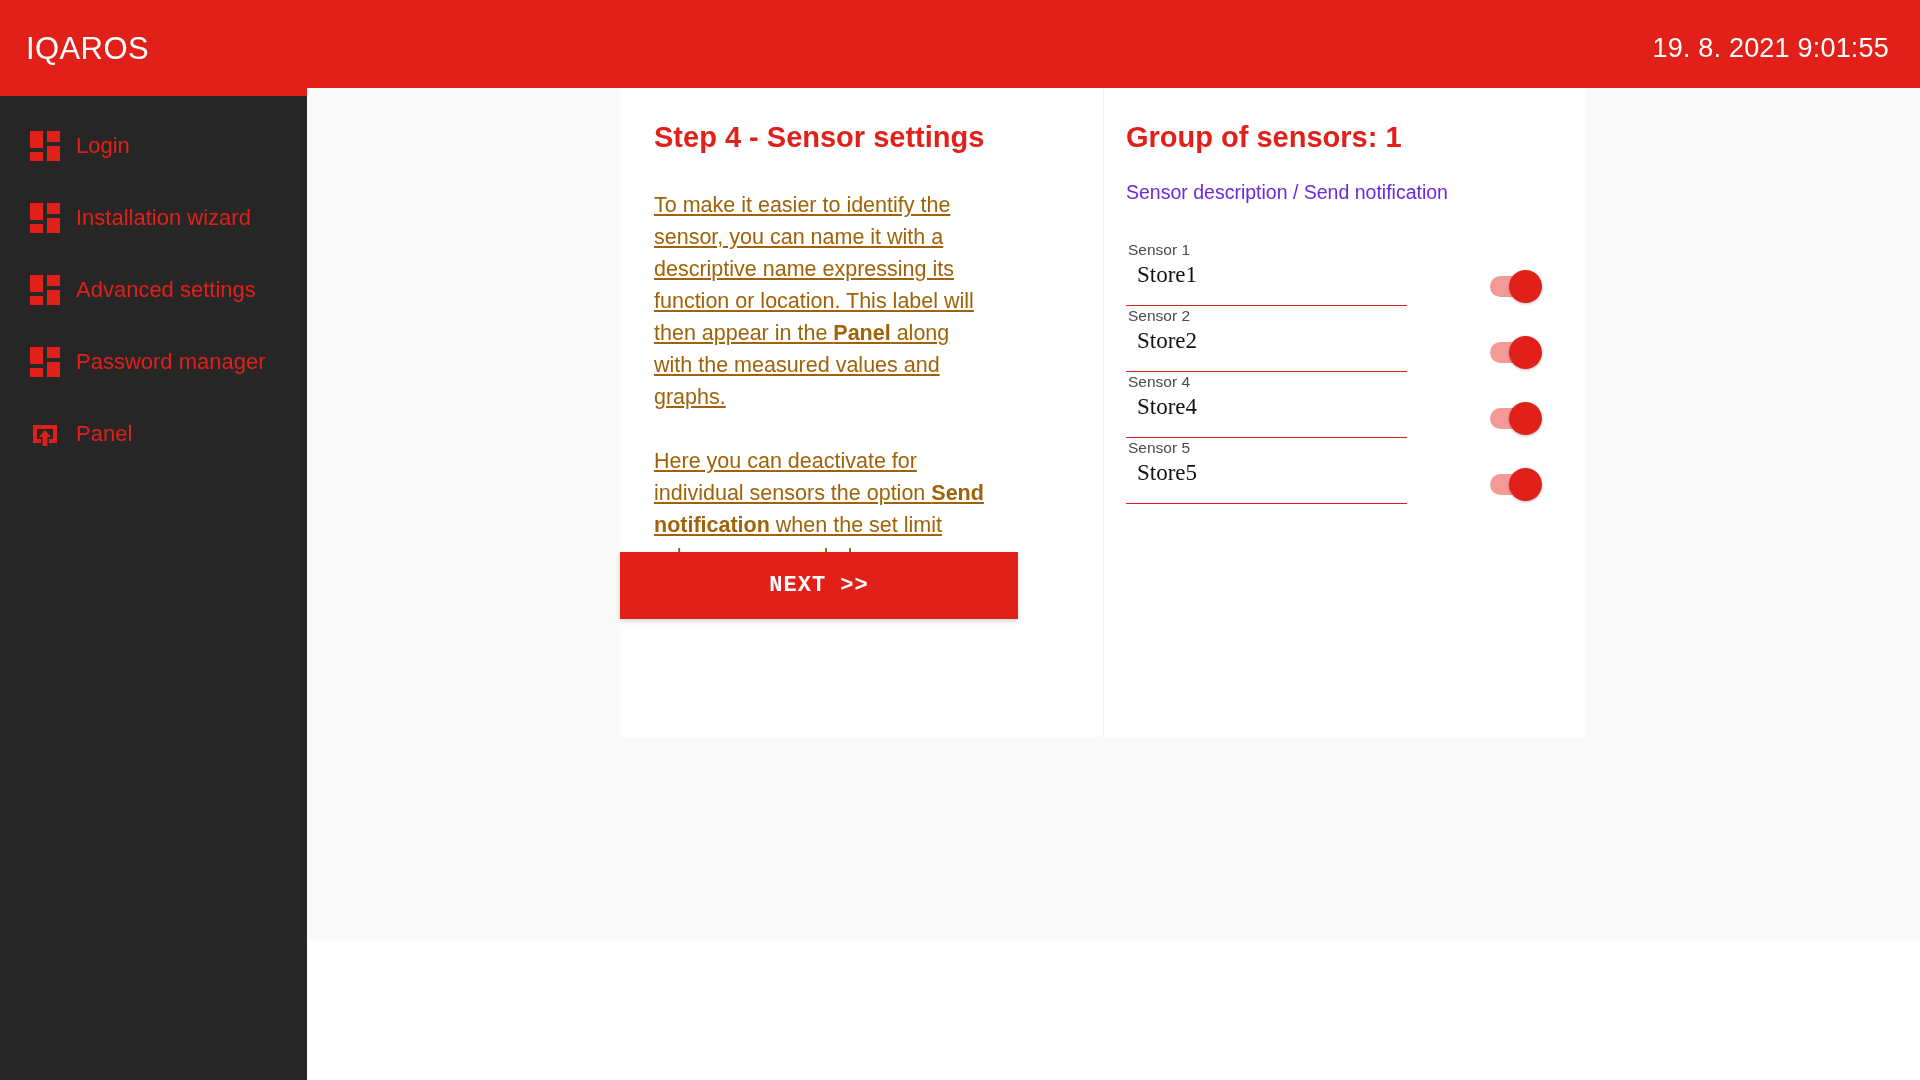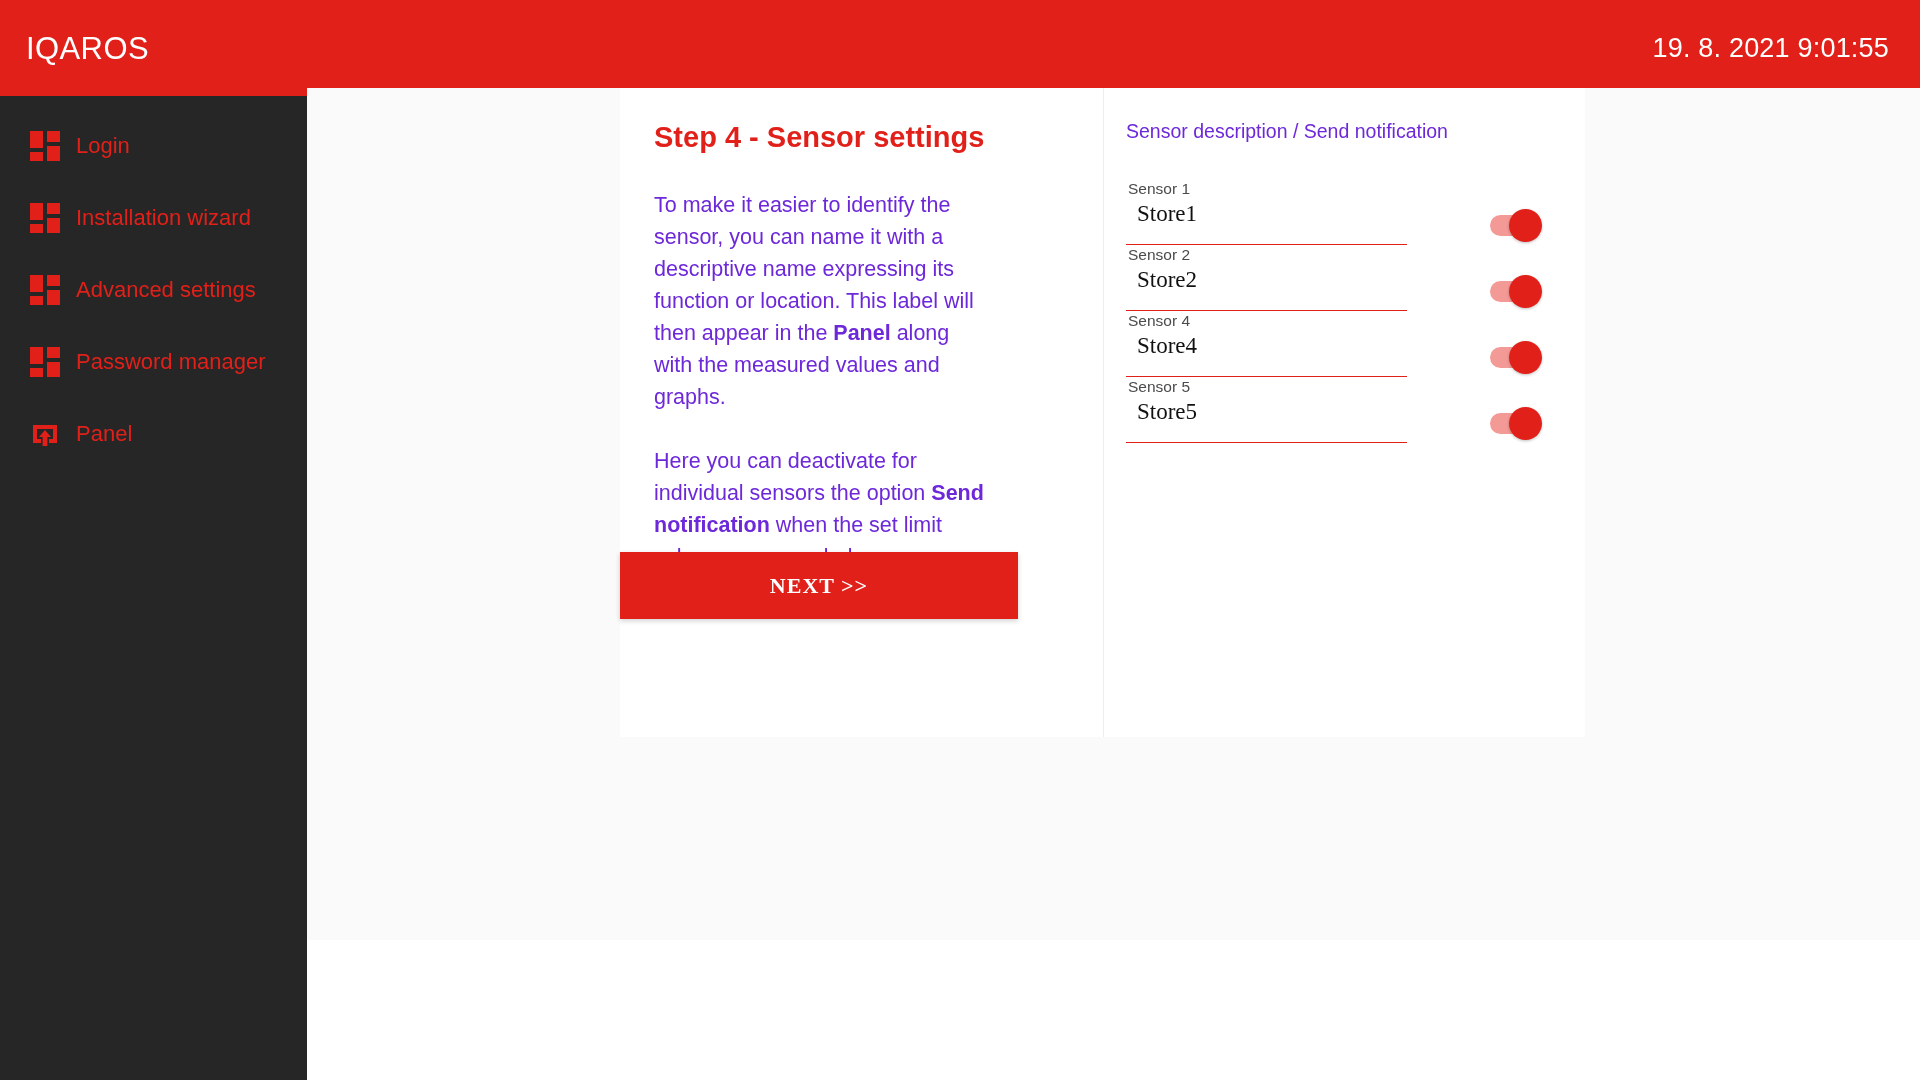--- a/index.html
+++ b/index.html
@@ -127,36 +127,37 @@
     color: #E2201A;
     font-size: 29px;
     font-weight: 600;
     line-height: 1.2;
     margin-bottom: 34px;
     white-space: nowrap;
   }
   .body-text {
     font-size: 21.5px;
     line-height: 32px;
-    color: #6d28d9;
+    color: #a16207;
     max-width: 330px;
+    text-decoration: underline;
   }
   .body-text + .body-text { margin-top: 32px; }
   .body-text b { font-weight: 700; }
 
   .next-btn {
     position: absolute;
     left: 0px;
     top: 464px;
     width: 398px;
     height: 67px;
     background: #E2201A;
     color: #ffffff;
     border: 0;
-    font-family: Liberation Serif, serif;
+    font-family: Liberation Mono, monospace;
     font-size: 22px;
     font-weight: 700;
     letter-spacing: 1px;
     cursor: pointer;
     box-shadow: 0 2px 5px rgba(0,0,0,.18);
   }
 
   .group-title {
     color: #E2201A;
     font-size: 29px;
@@ -307,20 +308,21 @@
 
       <p class="body-text">
         <span>Here you can deactivate for individual sensors the option </span><b>Send notification</b><span> when the set limit values are exceeded.</span>
       </p>
 
       <button class="next-btn">NEXT &gt;&gt;</button>
     </div>
 
     <div class="card-right">
 
+      <div class="group-title">Group of sensors: 1</div>
       <div class="group-sub">Sensor description / Send notification</div>
 
       <div class="sensor-list">
 
         <div class="sensor-row">
           <div class="sensor-field">
             <div class="sensor-label">Sensor 1</div>
             <input class="sensor-value" type="text" value="Store1" style="">
           </div>
           <div class="toggle-wrap">

